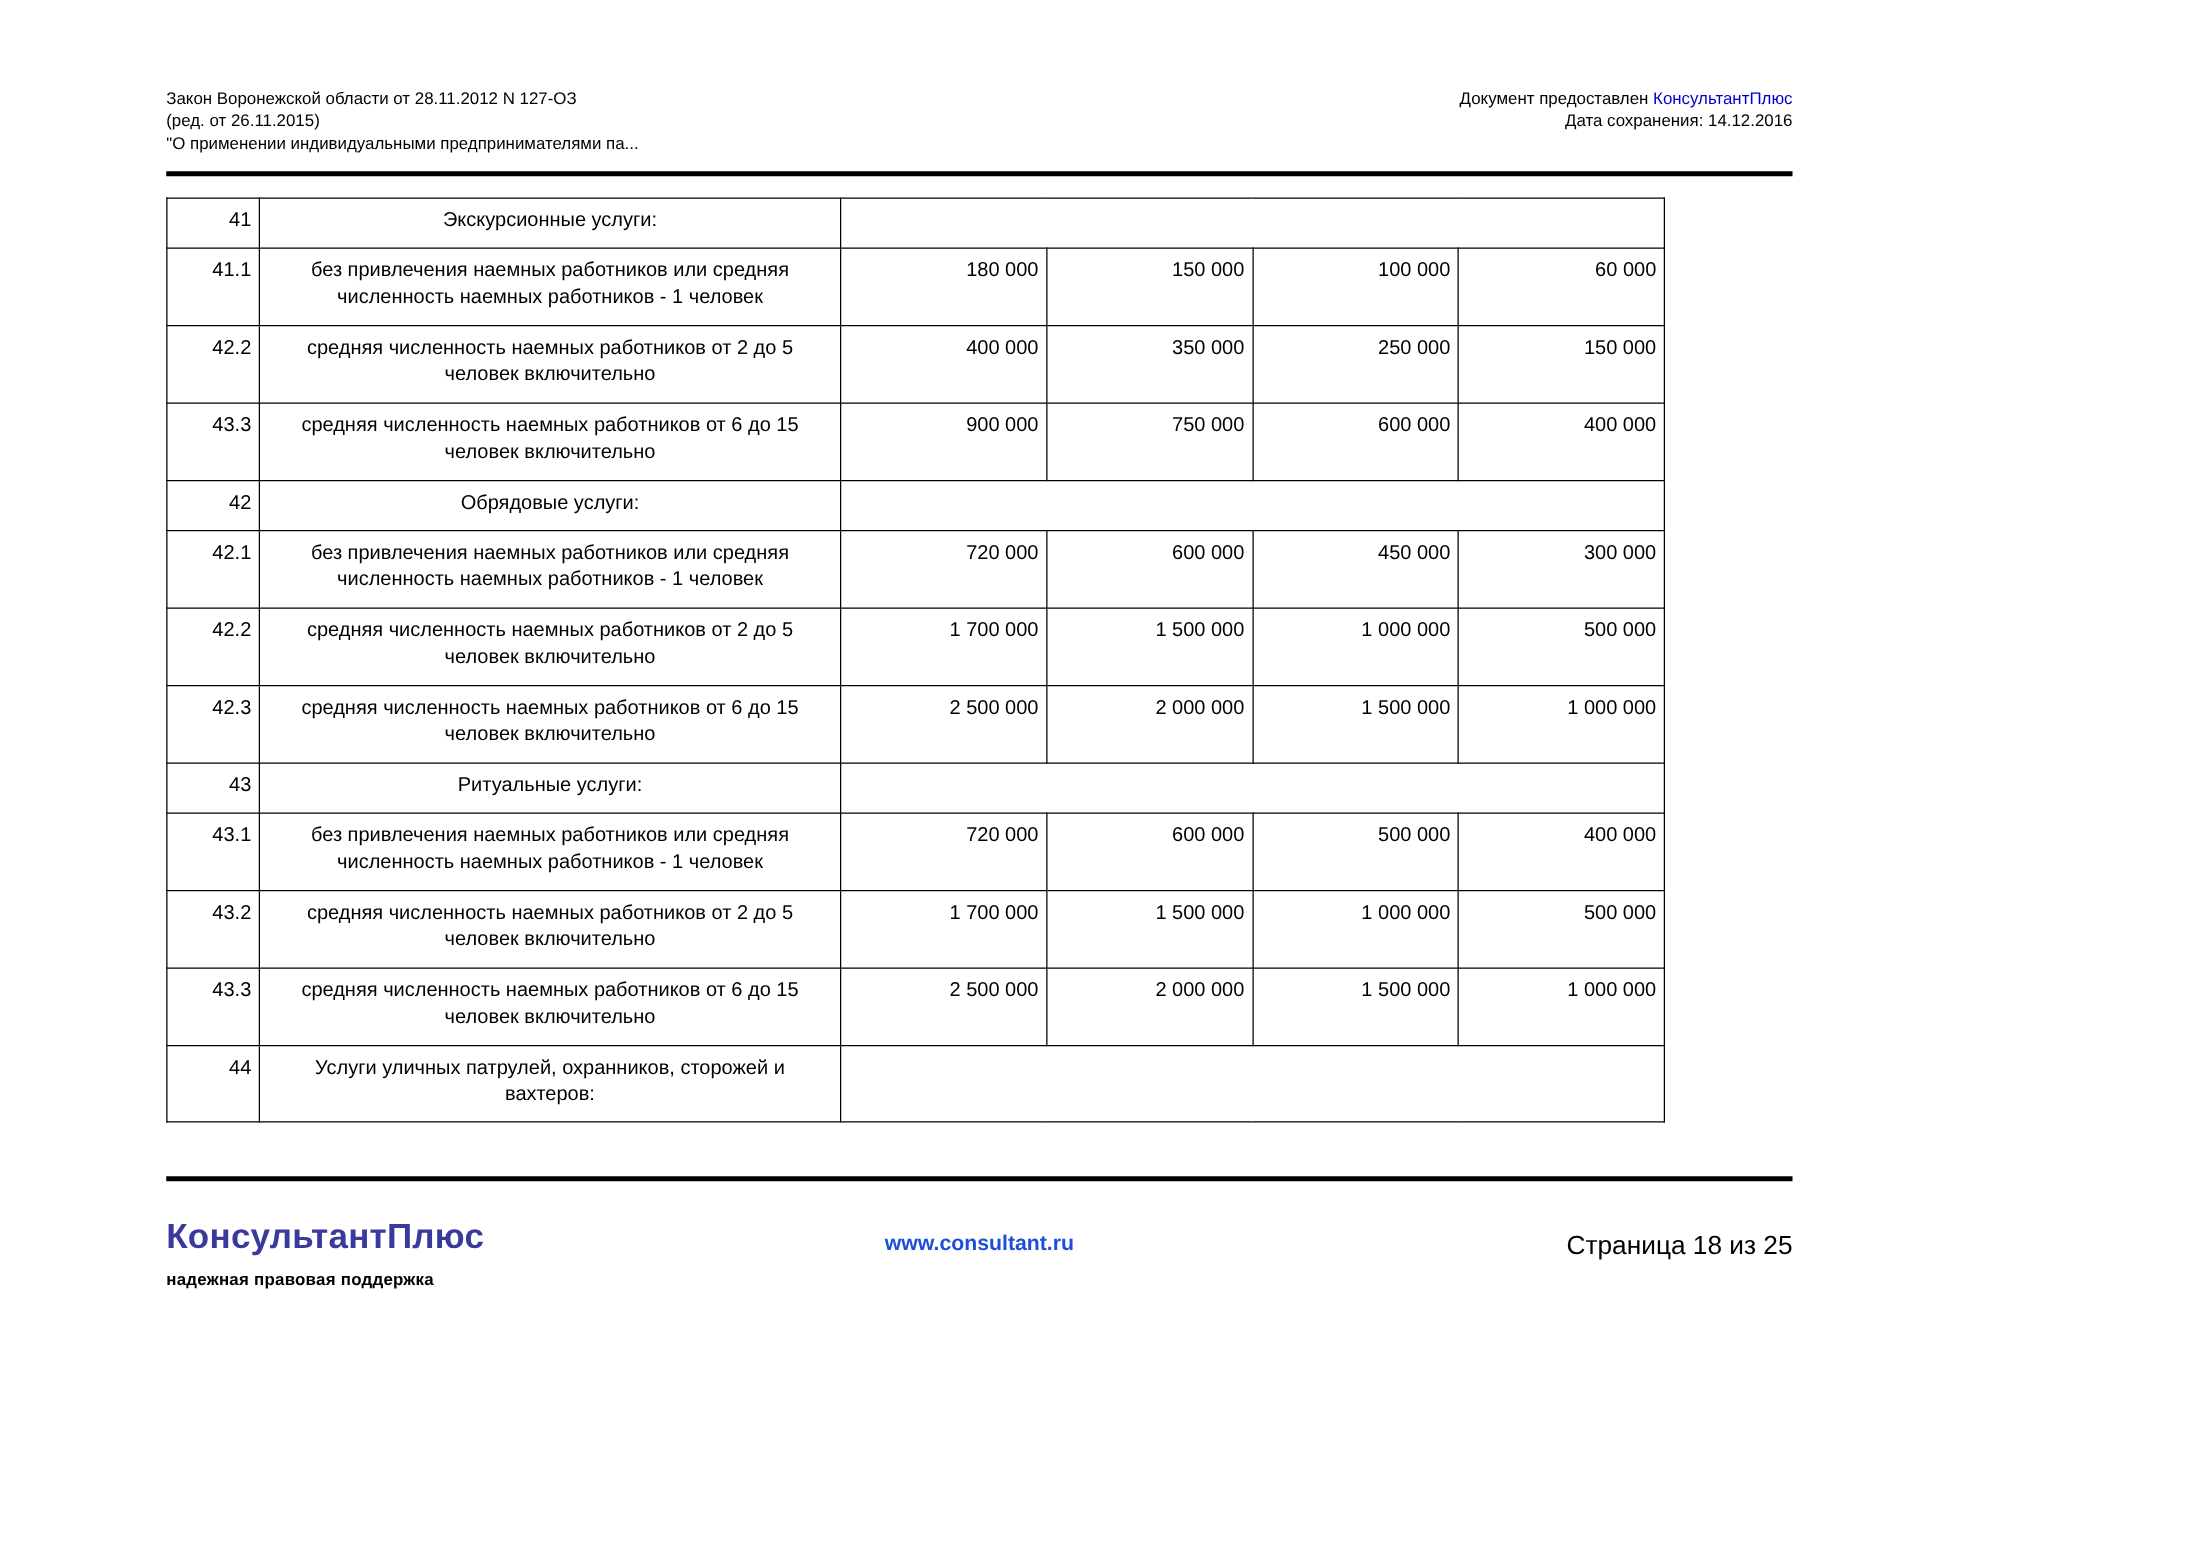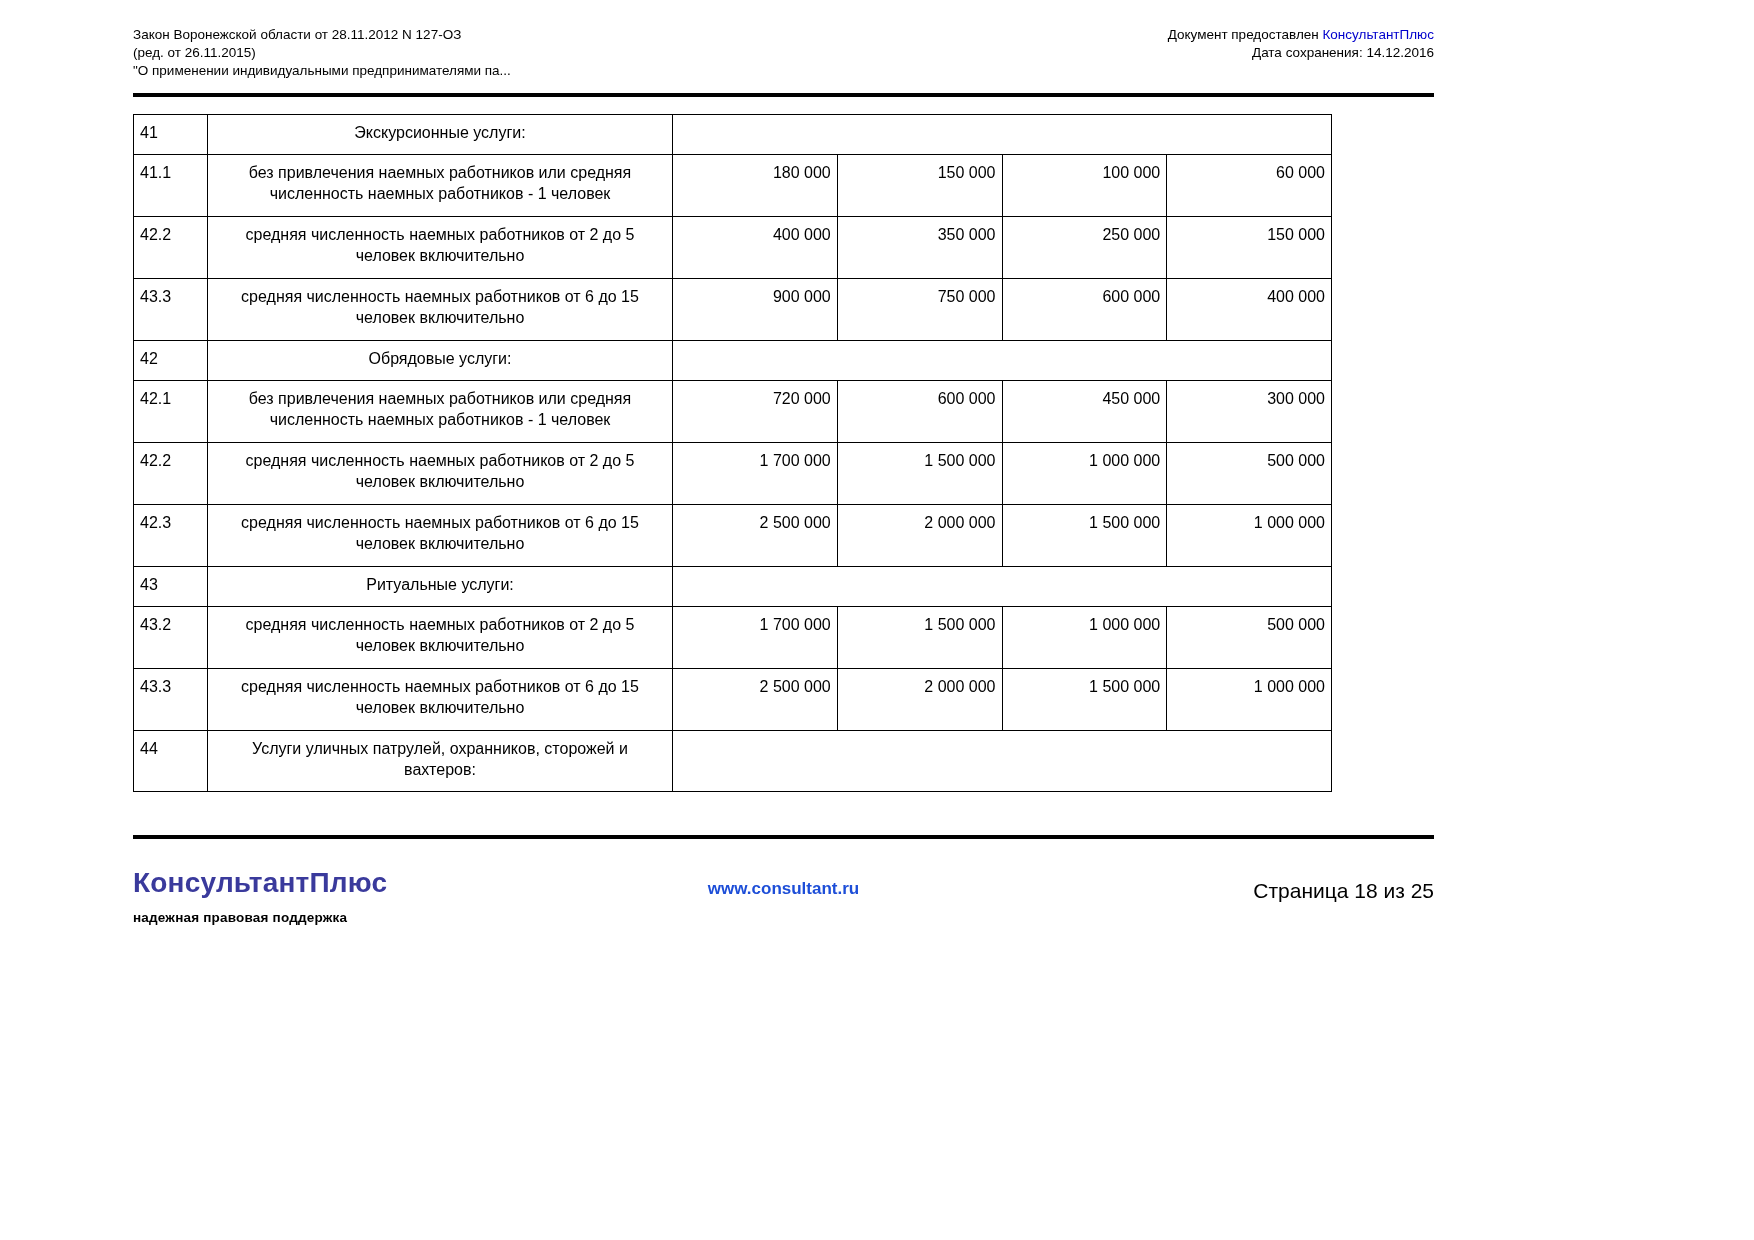--- a/index.html
+++ b/index.html
@@ -23,20 +23,21 @@
     width: 1301px;
   }
 
   
   .doc-header {
     display: flex;
     justify-content: space-between;
     align-items: flex-start;
     font-size: 13.5px;
     line-height: 18px;
+    margin-top: 44px;
   }
   .header-left { max-width: 640px; }
   .header-right { text-align: right; }
   .header-right a {
     color: #0000cc;
     text-decoration: none;
     cursor: pointer;
   }
 
   .rule {
@@ -55,21 +56,21 @@
     font-size: 16px;
     line-height: 21px;
   }
   table.data-table td {
     border: 1px solid #000000;
     vertical-align: top;
     padding: 7px 6px 12px 6px;
   }
   td.col-num {
     width: 74px;
-    text-align: left;
+    text-align: right;
     padding-top: 7px;
   }
   td.col-desc {
     width: 465px;
     text-align: center;
     padding-left: 8px;
     padding-right: 10px;
   }
   td.col-val {
     width: 165px;
@@ -186,20 +187,28 @@
             <td class="col-val">2 000 000</td>
             <td class="col-val">1 500 000</td>
             <td class="col-val">1 000 000</td>
           </tr>
           <tr class="cat-row">
             <td class="col-num">43</td>
             <td class="col-desc">Ритуальные услуги:</td>
             <td colspan="4"></td>
           </tr>
           <tr>
+            <td class="col-num">43.1</td>
+            <td class="col-desc">без привлечения наемных работников или средняя численность наемных работников - 1 человек</td>
+            <td class="col-val">720 000</td>
+            <td class="col-val">600 000</td>
+            <td class="col-val">500 000</td>
+            <td class="col-val">400 000</td>
+          </tr>
+          <tr>
             <td class="col-num">43.2</td>
             <td class="col-desc">средняя численность наемных работников от 2 до 5 человек включительно</td>
             <td class="col-val">1 700 000</td>
             <td class="col-val">1 500 000</td>
             <td class="col-val">1 000 000</td>
             <td class="col-val">500 000</td>
           </tr>
           <tr>
             <td class="col-num">43.3</td>
             <td class="col-desc">средняя численность наемных работников от 6 до 15 человек включительно</td>

